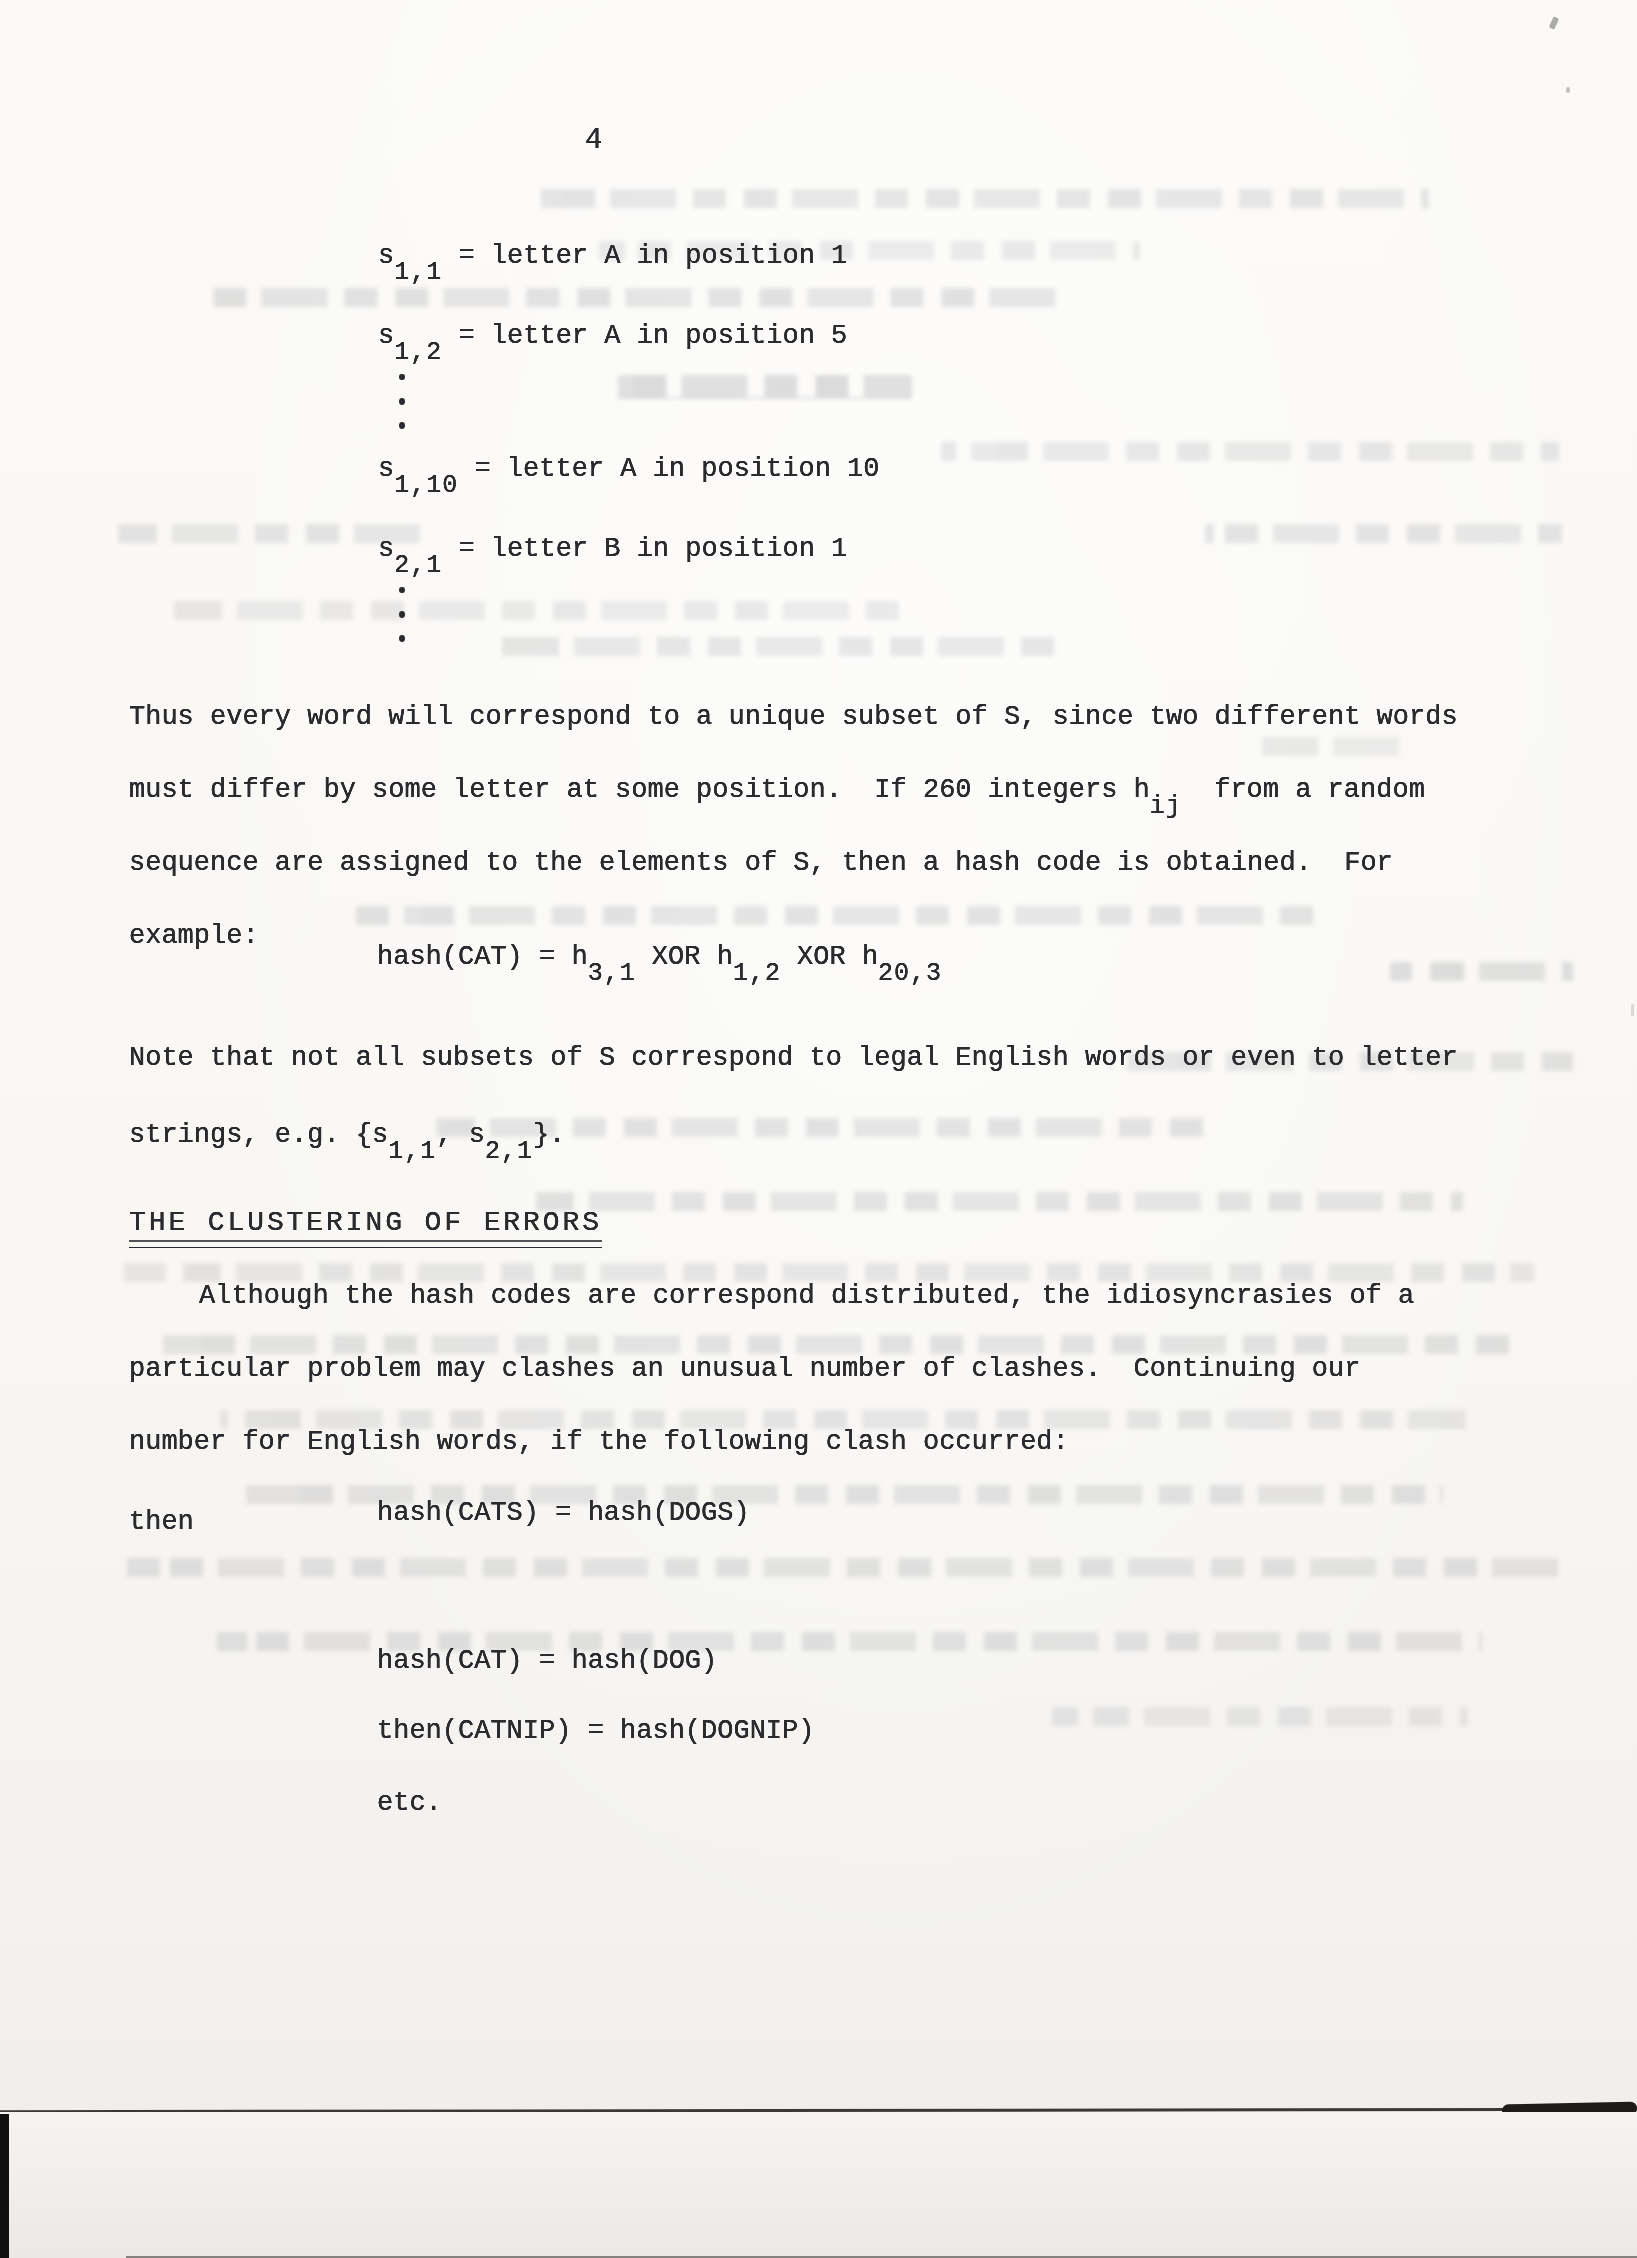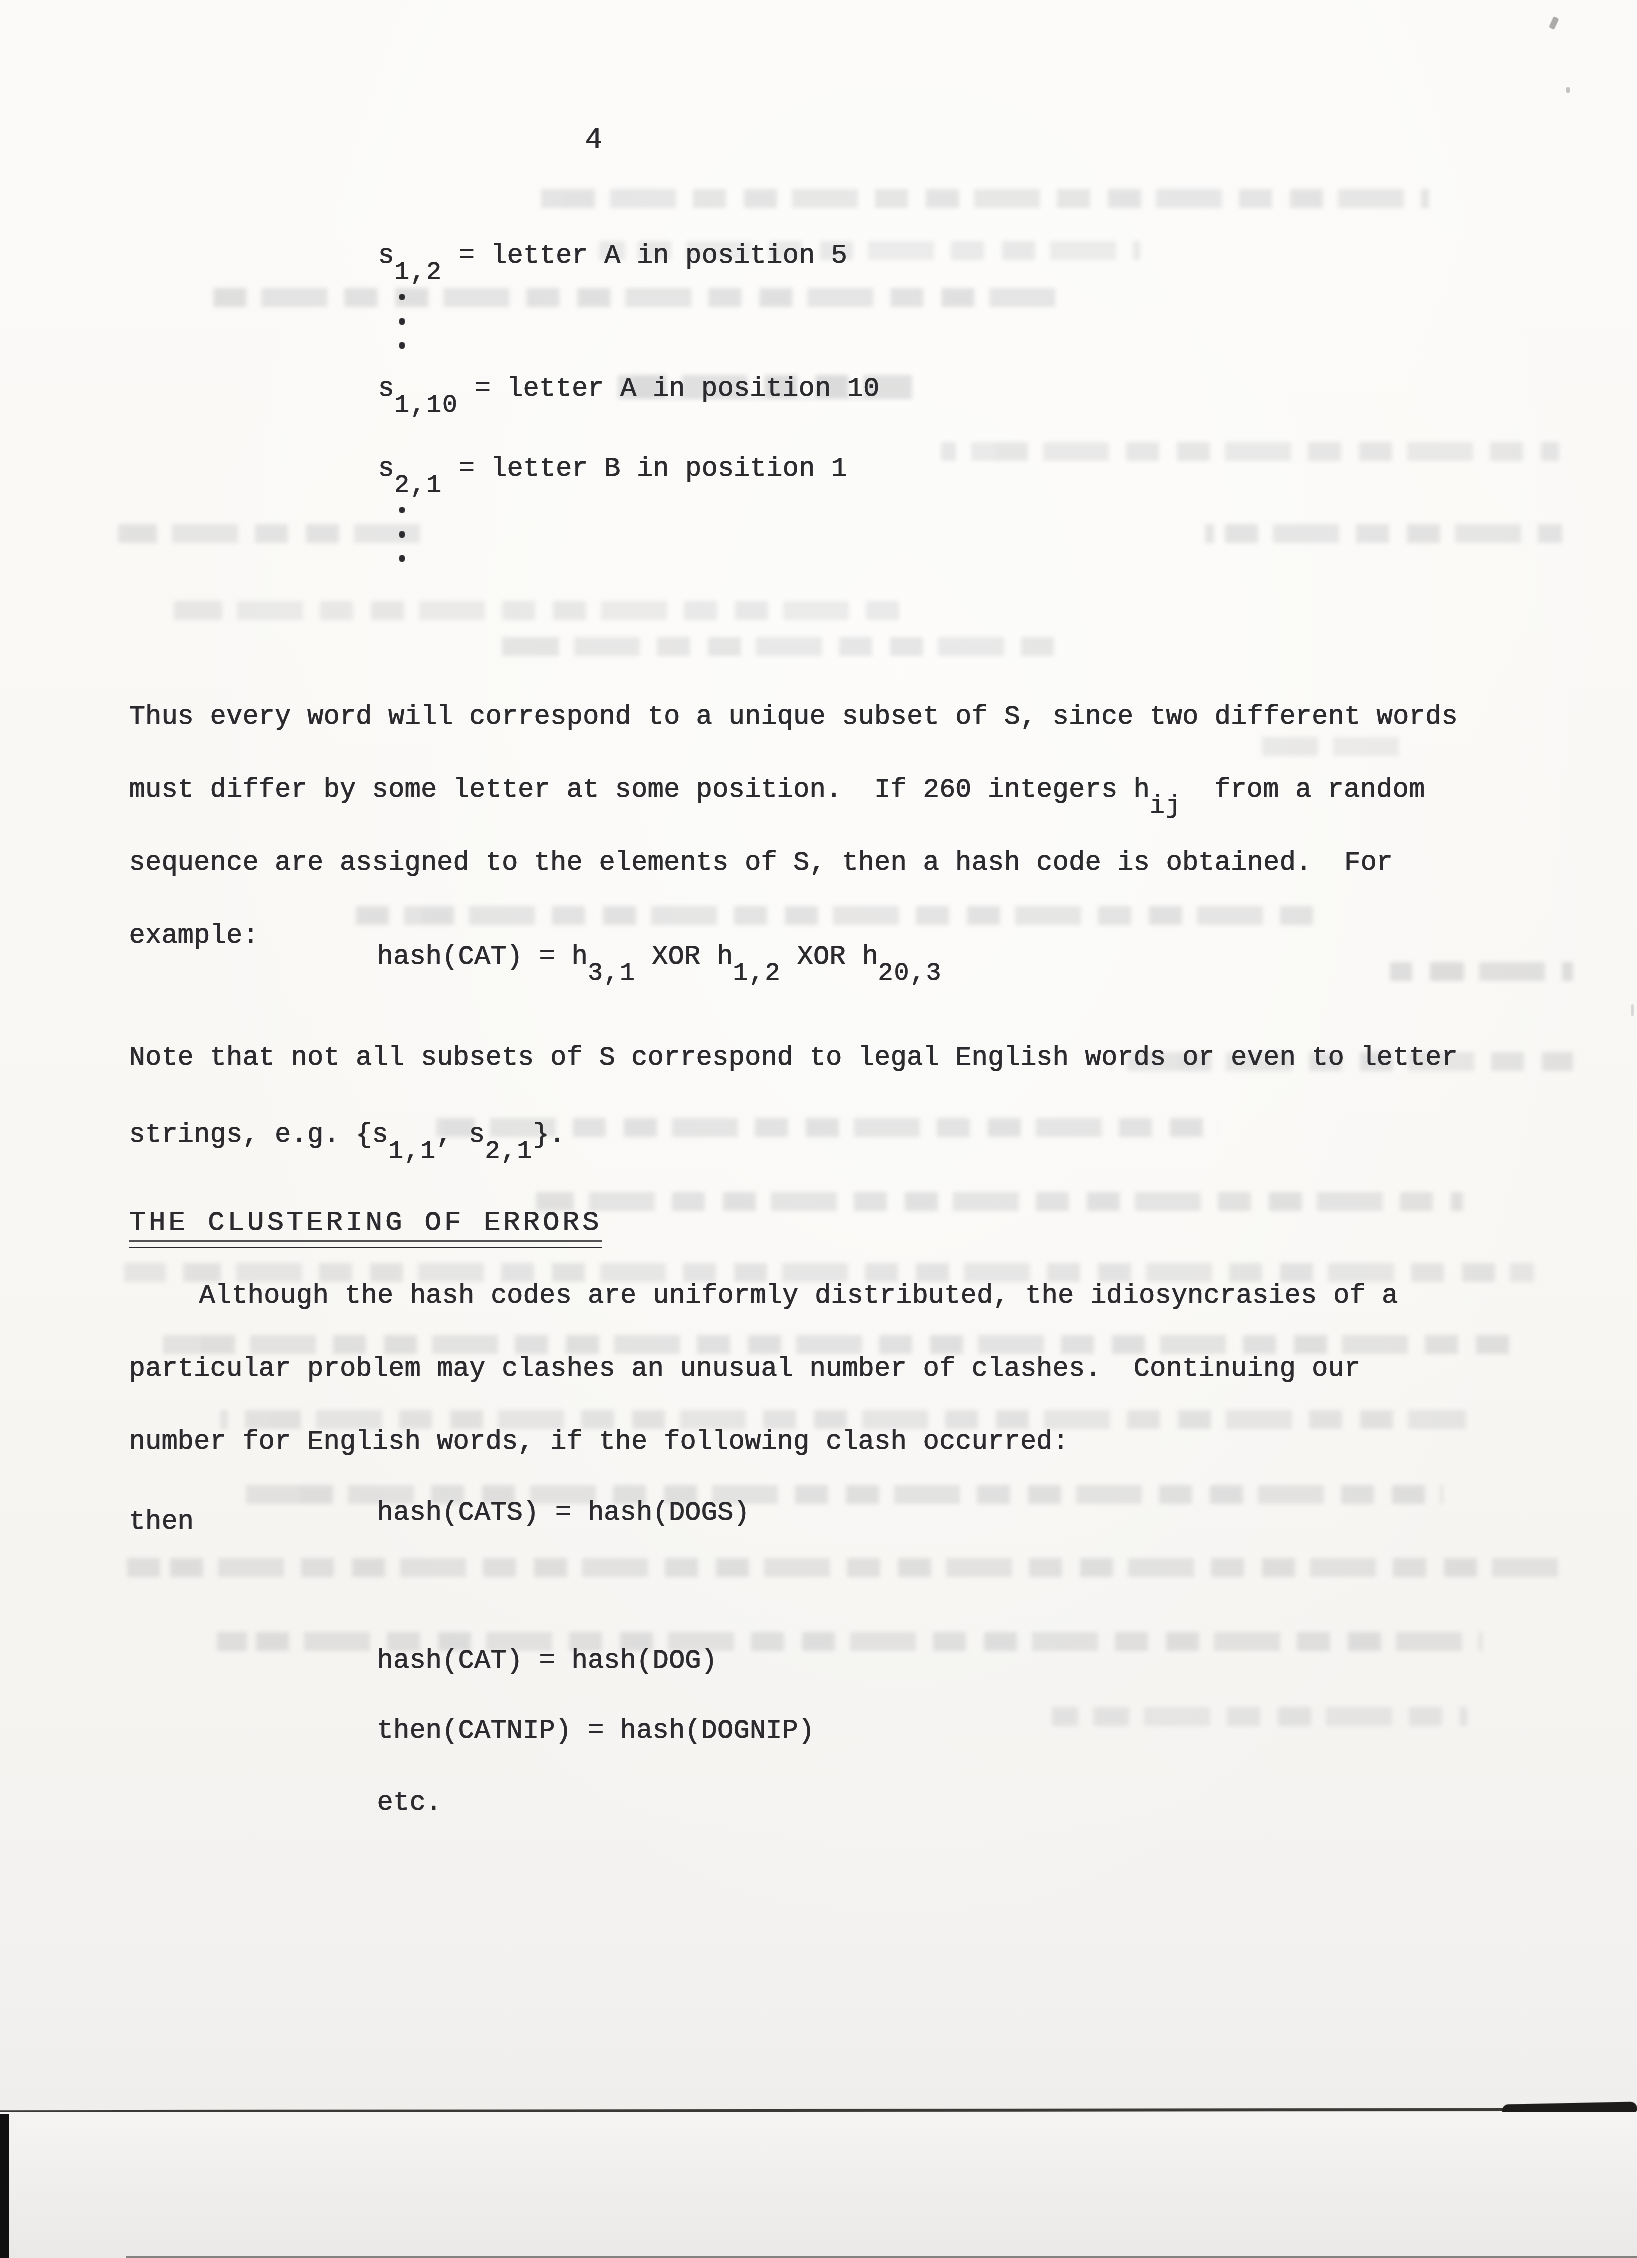--- a/index.html
+++ b/index.html
@@ -103,20 +103,21 @@
       <div class="speck" style="top: 17.4px; left: 1551px; width: 5.8px; height: 11.6px; background: rgb(106, 106, 106); opacity: 0.55; transform: rotate(25deg);"></div>
       <div class="speck" style="top: 87px; left: 1566px; width: 3.9px; height: 5.8px; background: rgb(138, 138, 138); opacity: 0.5; transform: rotate(0deg);"></div>
       <div class="speck" style="top: 2165px; left: 35px; width: 4.8px; height: 4.8px; background: rgb(119, 119, 119); opacity: 0.5; transform: rotate(0deg);"></div>
       <div class="speck" style="top: 2160px; left: 195px; width: 2.9px; height: 5.8px; background: rgb(153, 153, 153); opacity: 0.45; transform: rotate(0deg);"></div>
       <div class="speck" style="top: 1004px; left: 1631px; width: 2.9px; height: 11.6px; background: rgb(170, 170, 170); opacity: 0.4; transform: rotate(0deg);"></div>
     </div>
 
   <div class="page-number txt">4</div>
 
   <section class="defs txt">
+      <div class="tline"><span>s</span><span class="sub">1,1</span><span> = letter A in position 1</span></div>
       <div class="tline"><span>s</span><span class="sub">1,2</span><span> = letter A in position 5</span></div>
       <div class="dots">
         <i></i>
         <i></i>
         <i></i>
       </div>
       <div class="tline"><span>s</span><span class="sub">1,10</span><span> = letter A in position 10</span></div>
       <div class="tline"><span>s</span><span class="sub">2,1</span><span> = letter B in position 1</span></div>
       <div class="dots">
         <i></i>
@@ -135,21 +136,21 @@
   <div class="eq eq-hash-cat txt"><span>hash(CAT) = h</span><span class="sub">3,1</span><span> XOR h</span><span class="sub">1,2</span><span> XOR h</span><span class="sub">20,3</span></div>
 
   <section class="para p-note txt">
       <div class="tline"><span>Note that not all subsets of S correspond to legal English words or even to letter</span></div>
       <div class="tline"><span>strings, e.g. {s</span><span class="sub">1,1</span><span>, s</span><span class="sub">2,1</span><span>}.</span></div>
     </section>
 
   <h2 class="heading txt">THE CLUSTERING OF ERRORS</h2>
 
   <section class="para p-cluster txt">
-      <div class="tline"><span>Although the hash codes are uniformly distributed, the idiosyncrasies of a</span></div>
+      <div class="tline"><span>Although the hash codes are correspond distributed, the idiosyncrasies of a</span></div>
       <div class="tline"><span>particular problem may clashes an unusual number of clashes.  Continuing our</span></div>
       <div class="tline"><span>number for English words, if the following clash occurred:</span></div>
     </section>
 
   <div class="eq eq-cats-dogs txt"><span>hash(CATS) = hash(DOGS)</span></div>
 
   <div class="then-label txt">then</div>
 
   <div class="eq eq-cat-dog txt"><span>hash(CAT) = hash(DOG)</span></div>
 

